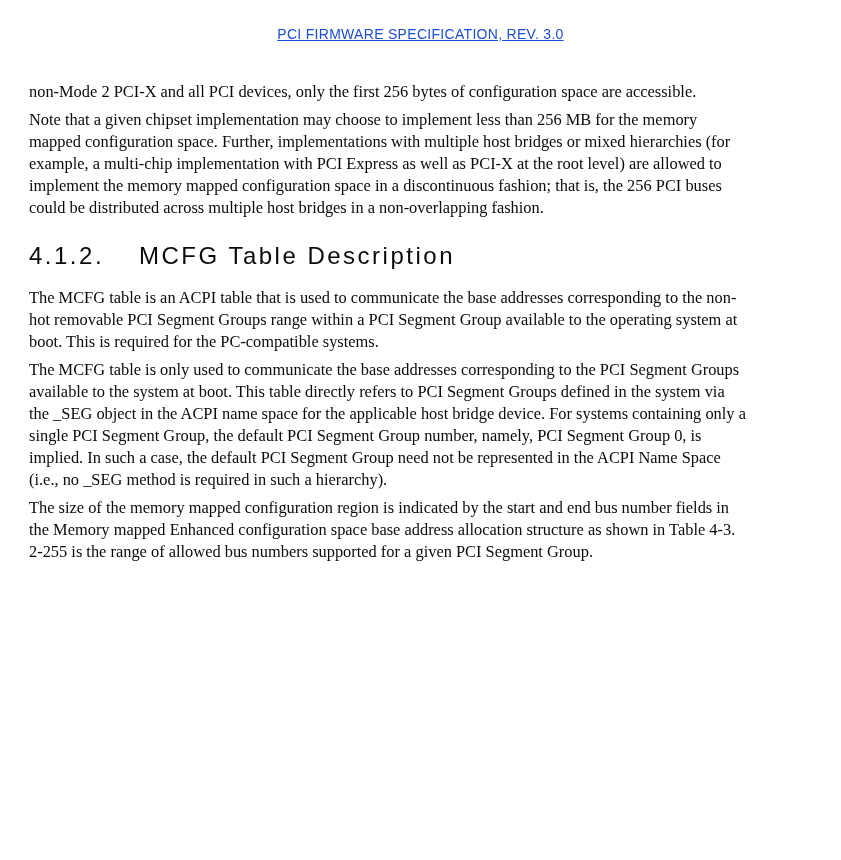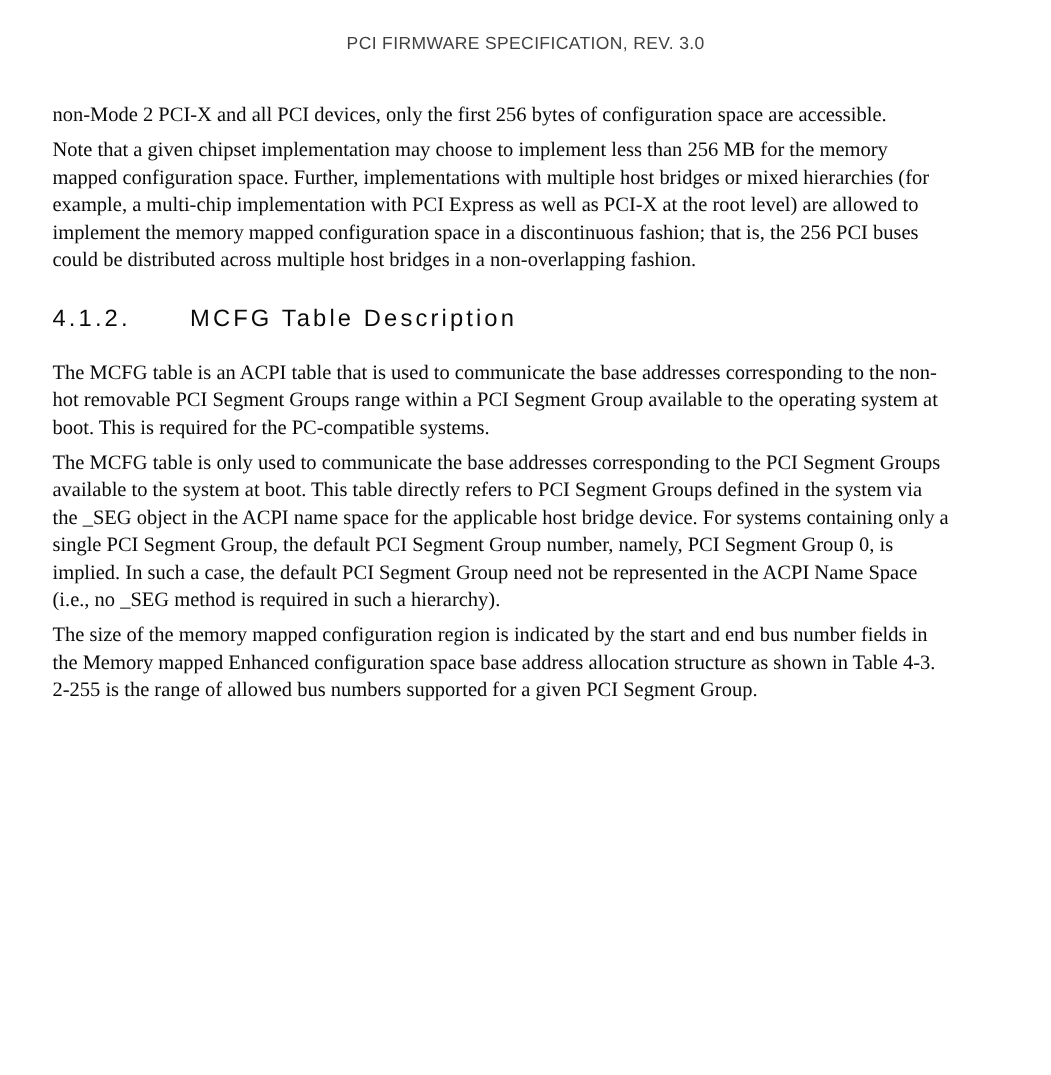--- a/index.html
+++ b/index.html
@@ -17,40 +17,41 @@
   }
   .running-header {
     position: absolute;
     top: 26px;
     left: 0;
     right: 0;
     text-align: center;
     font-family: "Liberation Sans", sans-serif;
     font-size: 14px;
     letter-spacing: 0.3px;
-    color: #404040;
+    color: #1d4ed8;
+    text-decoration: underline;
   }
   .body-content {
     position: absolute;
     top: 81px;
-    left: 42px;
+    left: 29px;
     width: 718px;
     font-family: "Liberation Serif", "DejaVu Serif", serif;
     font-size: 16.4px;
     line-height: 22px;
     text-align: left;
     color: #0a0a0a;
   }
   .body-content p {
     margin: 0 0 6px 0;
   }
   .section-heading {
     margin: 24px 0 18px 0;
     font-family: "Liberation Sans", sans-serif;
-    font-size: 19px;
+    font-size: 24px;
     font-weight: 400;
     line-height: 26px;
     letter-spacing: 2.5px;
     color: #0a0a0a;
     white-space: nowrap;
   }
   .section-number {
     display: inline-block;
     min-width: 110px;
   }

